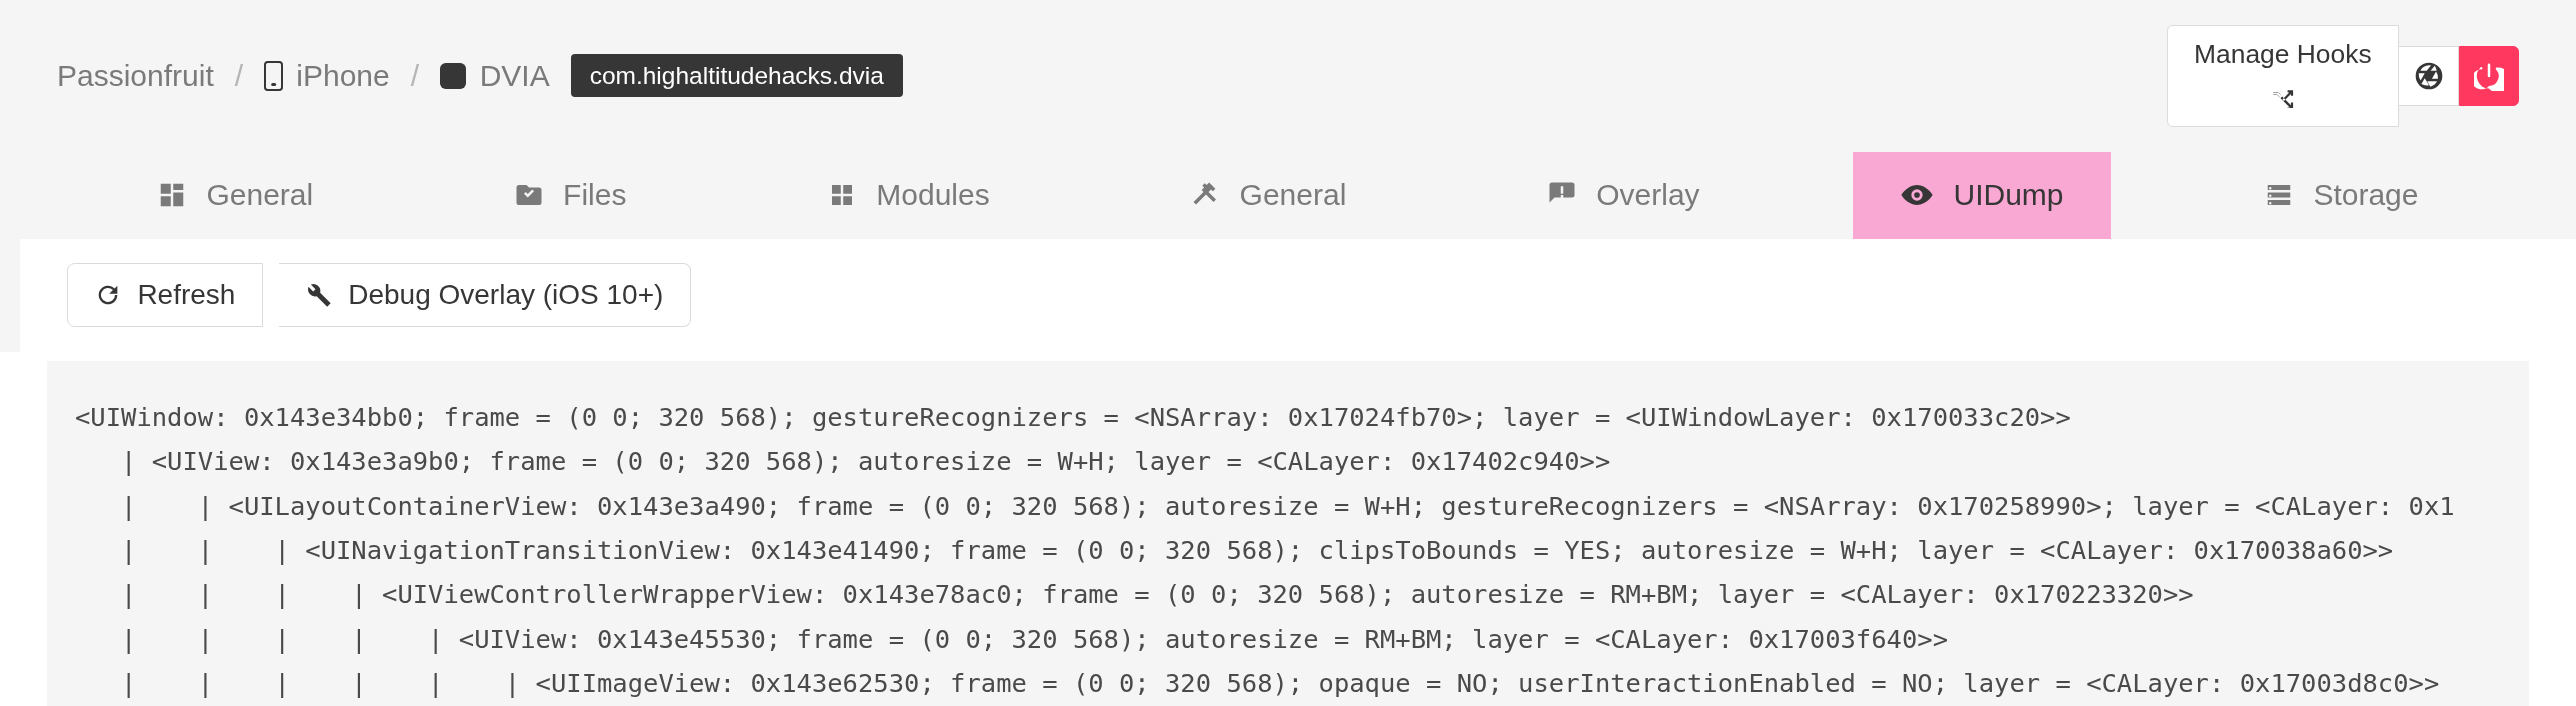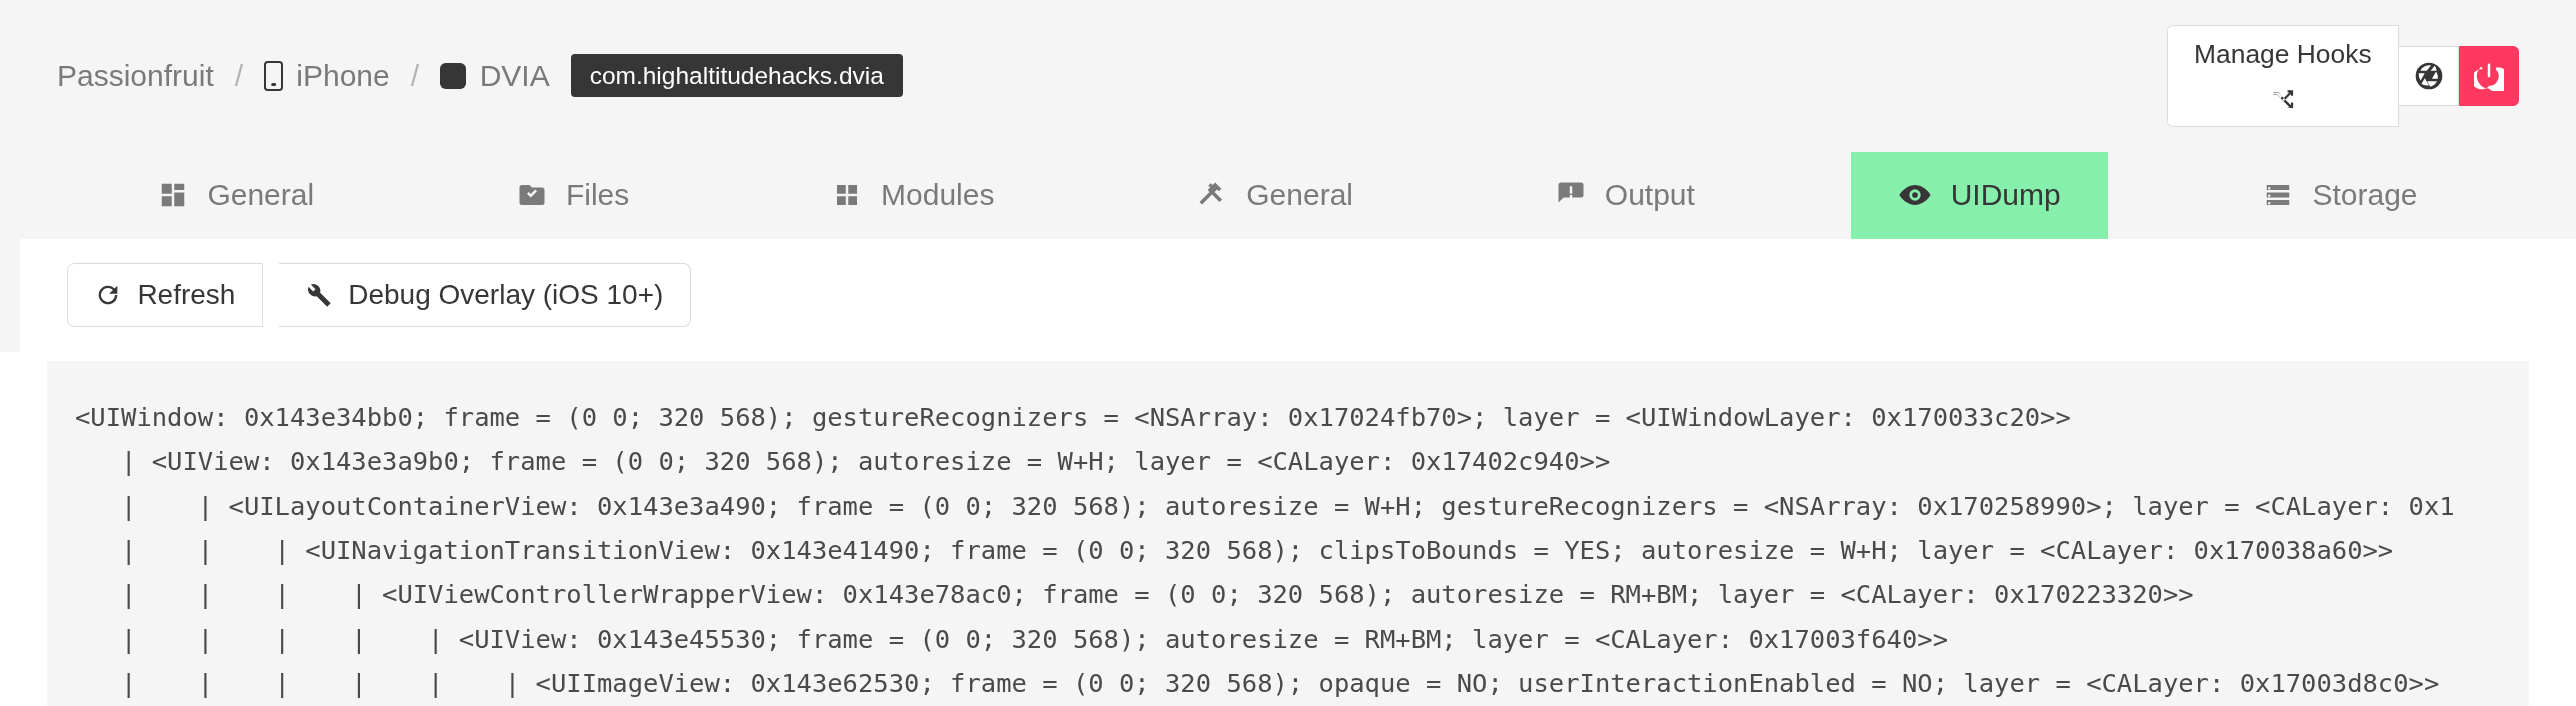--- a/index.html
+++ b/index.html
@@ -50,21 +50,21 @@
 
   
   .tabs {
     display:flex; justify-content: space-around; background:#f5f5f5;
     border-bottom: none; padding: 0 57px;
   }
   .tab {
     display:flex; align-items:center; gap:19px; padding:26.4px 47px;
     color:#7a7a7a; font-size:30px; cursor:pointer;
   }
-  .tab.active { background:#86efac; color:#363636; }
+  .tab.active { background:#f9a8d4; color:#363636; }
   .tab .ticon { display:flex; align-items:center; justify-content:center; }
 
   
   .toolbar {
     background:#fff; padding:24.5px 47px; display:flex; gap:16px;margin-left:20px;
   }
   .tbtn {
     background:#fff; border:0.9px solid #dbdbdb; padding:15px 26.4px; font-size:28px;
     display:flex; align-items:center; gap:15px; cursor:pointer; color:#363636;
   }
@@ -153,21 +153,21 @@
           </svg>
       </span>
       <span>General</span>
     </div>
     <div class="tab">
       <span class="ticon">
         <svg width="30" height="30" viewBox="0 0 24 24">
             <path fill="#7a7a7a" d="M20 2H4a2 2 0 00-2 2v14l4-4h14a2 2 0 002-2V4a2 2 0 00-2-2zm-7 9h-2V5h2v6zm0 3h-2v-2h2v2z"></path>
           </svg>
       </span>
-      <span>Output</span>
+      <span>Overlay</span>
     </div>
     <div class="tab active">
       <span class="ticon">
         <svg width="34" height="34" viewBox="0 0 24 24">
             <path fill="#363636" d="M12 5c-7 0-11 7-11 7s4 7 11 7 11-7 11-7-4-7-11-7zm0 11a4 4 0 110-8 4 4 0 010 8zm0-2a2 2 0 100-4 2 2 0 000 4z"></path>
           </svg>
       </span>
       <span>UIDump</span>
     </div>
     <div class="tab">

